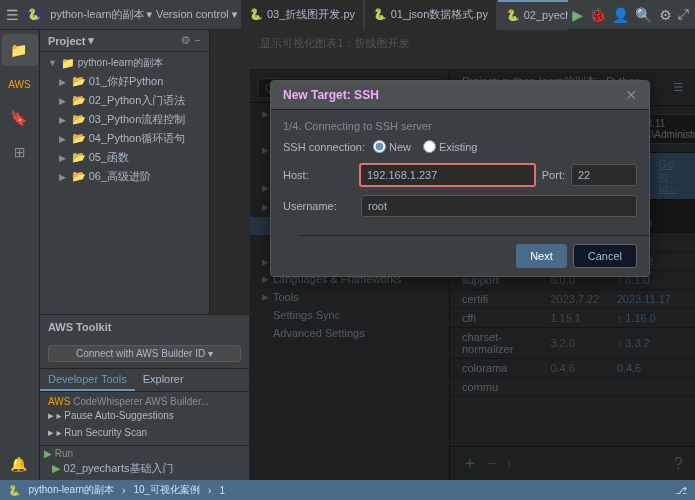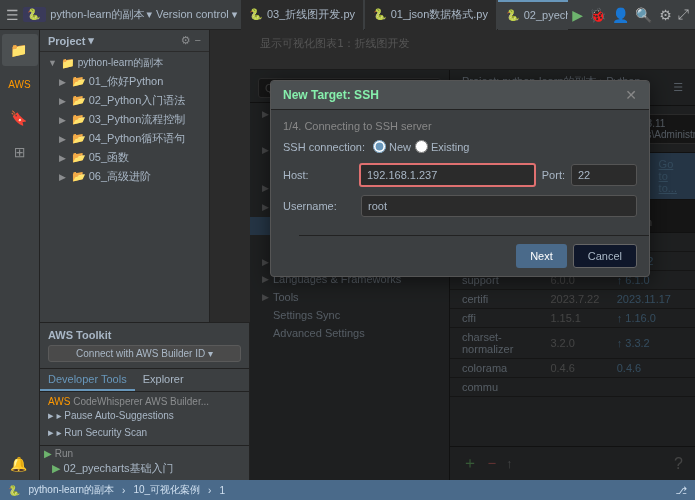--- a/index.html
+++ b/index.html
@@ -122,21 +122,21 @@
     .tree-item .arrow { font-size: 9px; color: #8b8d8f; width: 10px; }
     .tree-item .icon-folder { color: #e8bf6a; }
 
     
     .aws-panel {
       background: #3c3f41;
       border-top: 1px solid #222;
       border-right: 1px solid #222;
       padding: 6px 8px;
     }
-    .aws-label { font-size: 11px; font-weight: bold; color: #a9b7c6; margin-bottom: 4px; }
+    .aws-label { font-size: 11px; font-weight: bold; color: #a9b7c6; margin-bottom: 12px; }
     .aws-connect-btn {
       background: #4a4a4a;
       border: 1px solid #5a5a5a;
       border-radius: 3px;
       padding: 2px 6px;
       font-size: 10px;
       color: #a9b7c6;
       cursor: pointer;
       width: 100%;
       text-align: center;
@@ -339,33 +339,33 @@
       overflow: hidden;
     }
     .ssh-modal-header {
       background: #4c5052;
       padding: 6px 12px;
       display: flex;
       align-items: center;
       justify-content: space-between;
       border-bottom: 1px solid #222;
     }
-    .ssh-modal-title { font-size: 12px; font-weight: bold; color: #86efac; }
+    .ssh-modal-title { font-size: 12px; font-weight: bold; color: #f0abfc; }
     .ssh-close { cursor: pointer; color: #888; font-size: 14px; }
     .ssh-modal-body { padding: 10px 12px; }
     .ssh-step { font-size: 11px; color: #888; margin-bottom: 8px; }
     .ssh-connection-row {
       display: flex;
       align-items: center;
       gap: 8px;
       margin-bottom: 10px;
       font-size: 11px;
     }
     .ssh-connection-label { color: #a9b7c6; }
-    .ssh-radio-group { display: flex; gap: 4px; }
+    .ssh-radio-group { display: flex; gap: 12px; }
     .ssh-radio { display: flex; align-items: center; gap: 3px; cursor: pointer; }
     .ssh-radio input[type="radio"] { accent-color: #6897bb; }
     .ssh-form-row {
       display: flex;
       align-items: center;
       gap: 8px;
       margin-bottom: 8px;
     }
     .ssh-form-label { color: #a9b7c6; font-size: 11px; min-width: 70px; }
     .ssh-input {

